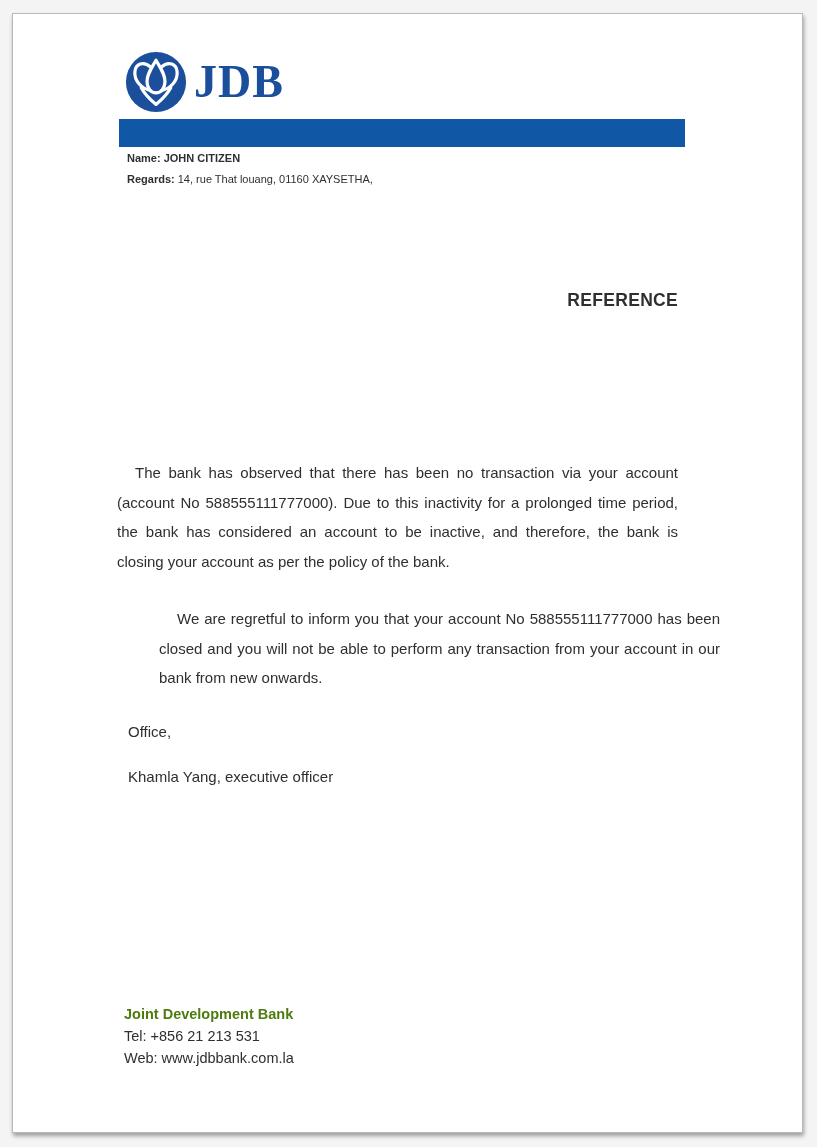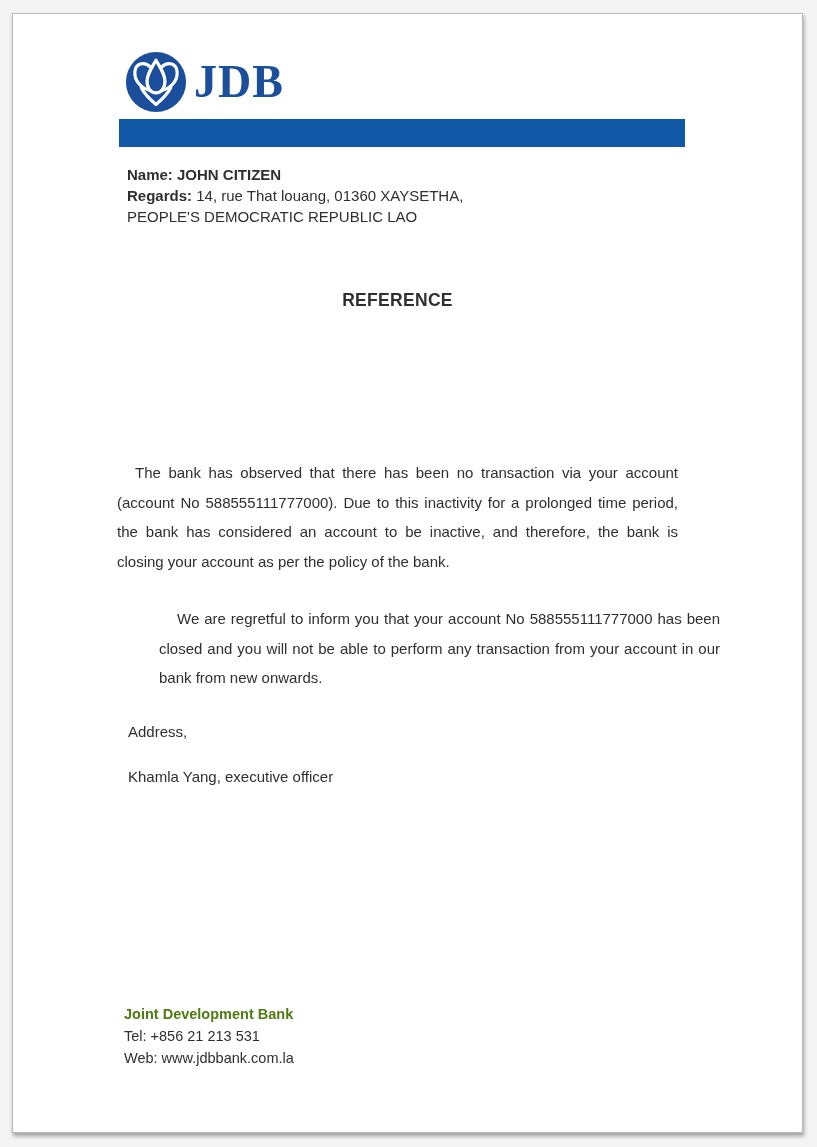--- a/index.html
+++ b/index.html
@@ -32,25 +32,25 @@
     margin-left: 6px;
     letter-spacing: 1px;
   }
   .header-bar {
     position: absolute;
     left: 106px; top: 105px;
     width: 566px; height: 28px;
   }
   
   .block { position: absolute; left: 104px; width: 561px; }
-  .recipient { top: 150px; font-size: 15px; line-height: 21px; padding-left: 10px; }
+  .recipient { top: 134px; font-size: 11px; line-height: 21px; padding-left: 10px; }
   .recipient .bold { font-weight: bold; }
   .doc-title {
     top: 276px;
-    text-align: center;
+    text-align: right;
     font-weight: bold;
     font-size: 17.5px;
     letter-spacing: 0.3px;
   }
   .salutation { top: 389px; font-size: 15px; padding-left: 22px; }
   .para {
     font-size: 15px;
     line-height: 29.5px;
     text-align: justify;
     text-indent: 18px;
@@ -77,32 +77,31 @@
         <path d="M27 59 C 34 72, 44 80, 50 85 C 56 80, 66 72, 73 59"></path>
       </g>
     </svg>
     <span class="logo-text" style="color: rgb(27, 79, 156);">JDB</span>
   </div>
 
   <div class="header-bar" style="background: rgb(16, 87, 165);"></div>
 
   <div class="block recipient">
     <div class="bold"><span>Name:</span> <span>JOHN CITIZEN</span></div>
-    <div><span class="bold">Regards:</span> <span>14, rue That louang, 01360 XAYSETHA,</span></div>
-    <div>PEOPLE'S DEMOCRATIC REPUBLIC LAO</div>
+    <div><span class="bold">Regards:</span> <span>14, rue That louang, 01160 XAYSETHA,</span></div>
   </div>
 
   <div class="block doc-title">REFERENCE</div>
 
 
   <p class="block para para-1">The bank has observed that there has been no transaction via your account (account No 588555111777000). Due to this inactivity for a prolonged time period, the bank has considered an account to be inactive, and therefore, the bank is closing your account as per the policy of the bank.</p>
 
   <p class="block para para-2">We are regretful to inform you that your account No 588555111777000 has been closed and you will not be able to perform any transaction from your account in our bank from new onwards.</p>
 
-  <div class="block closing">Address,</div>
+  <div class="block closing">Office,</div>
 
   <div class="block signature">Khamla Yang, executive officer</div>
 
   <div class="block footer">
     <div class="bank-name" style="color: #4d7c0f;">Joint Development Bank</div>
     <div>Tel: +856 21 213 531</div>
     <div>Web: www.jdbbank.com.la</div>
   </div>
 
 </div>

